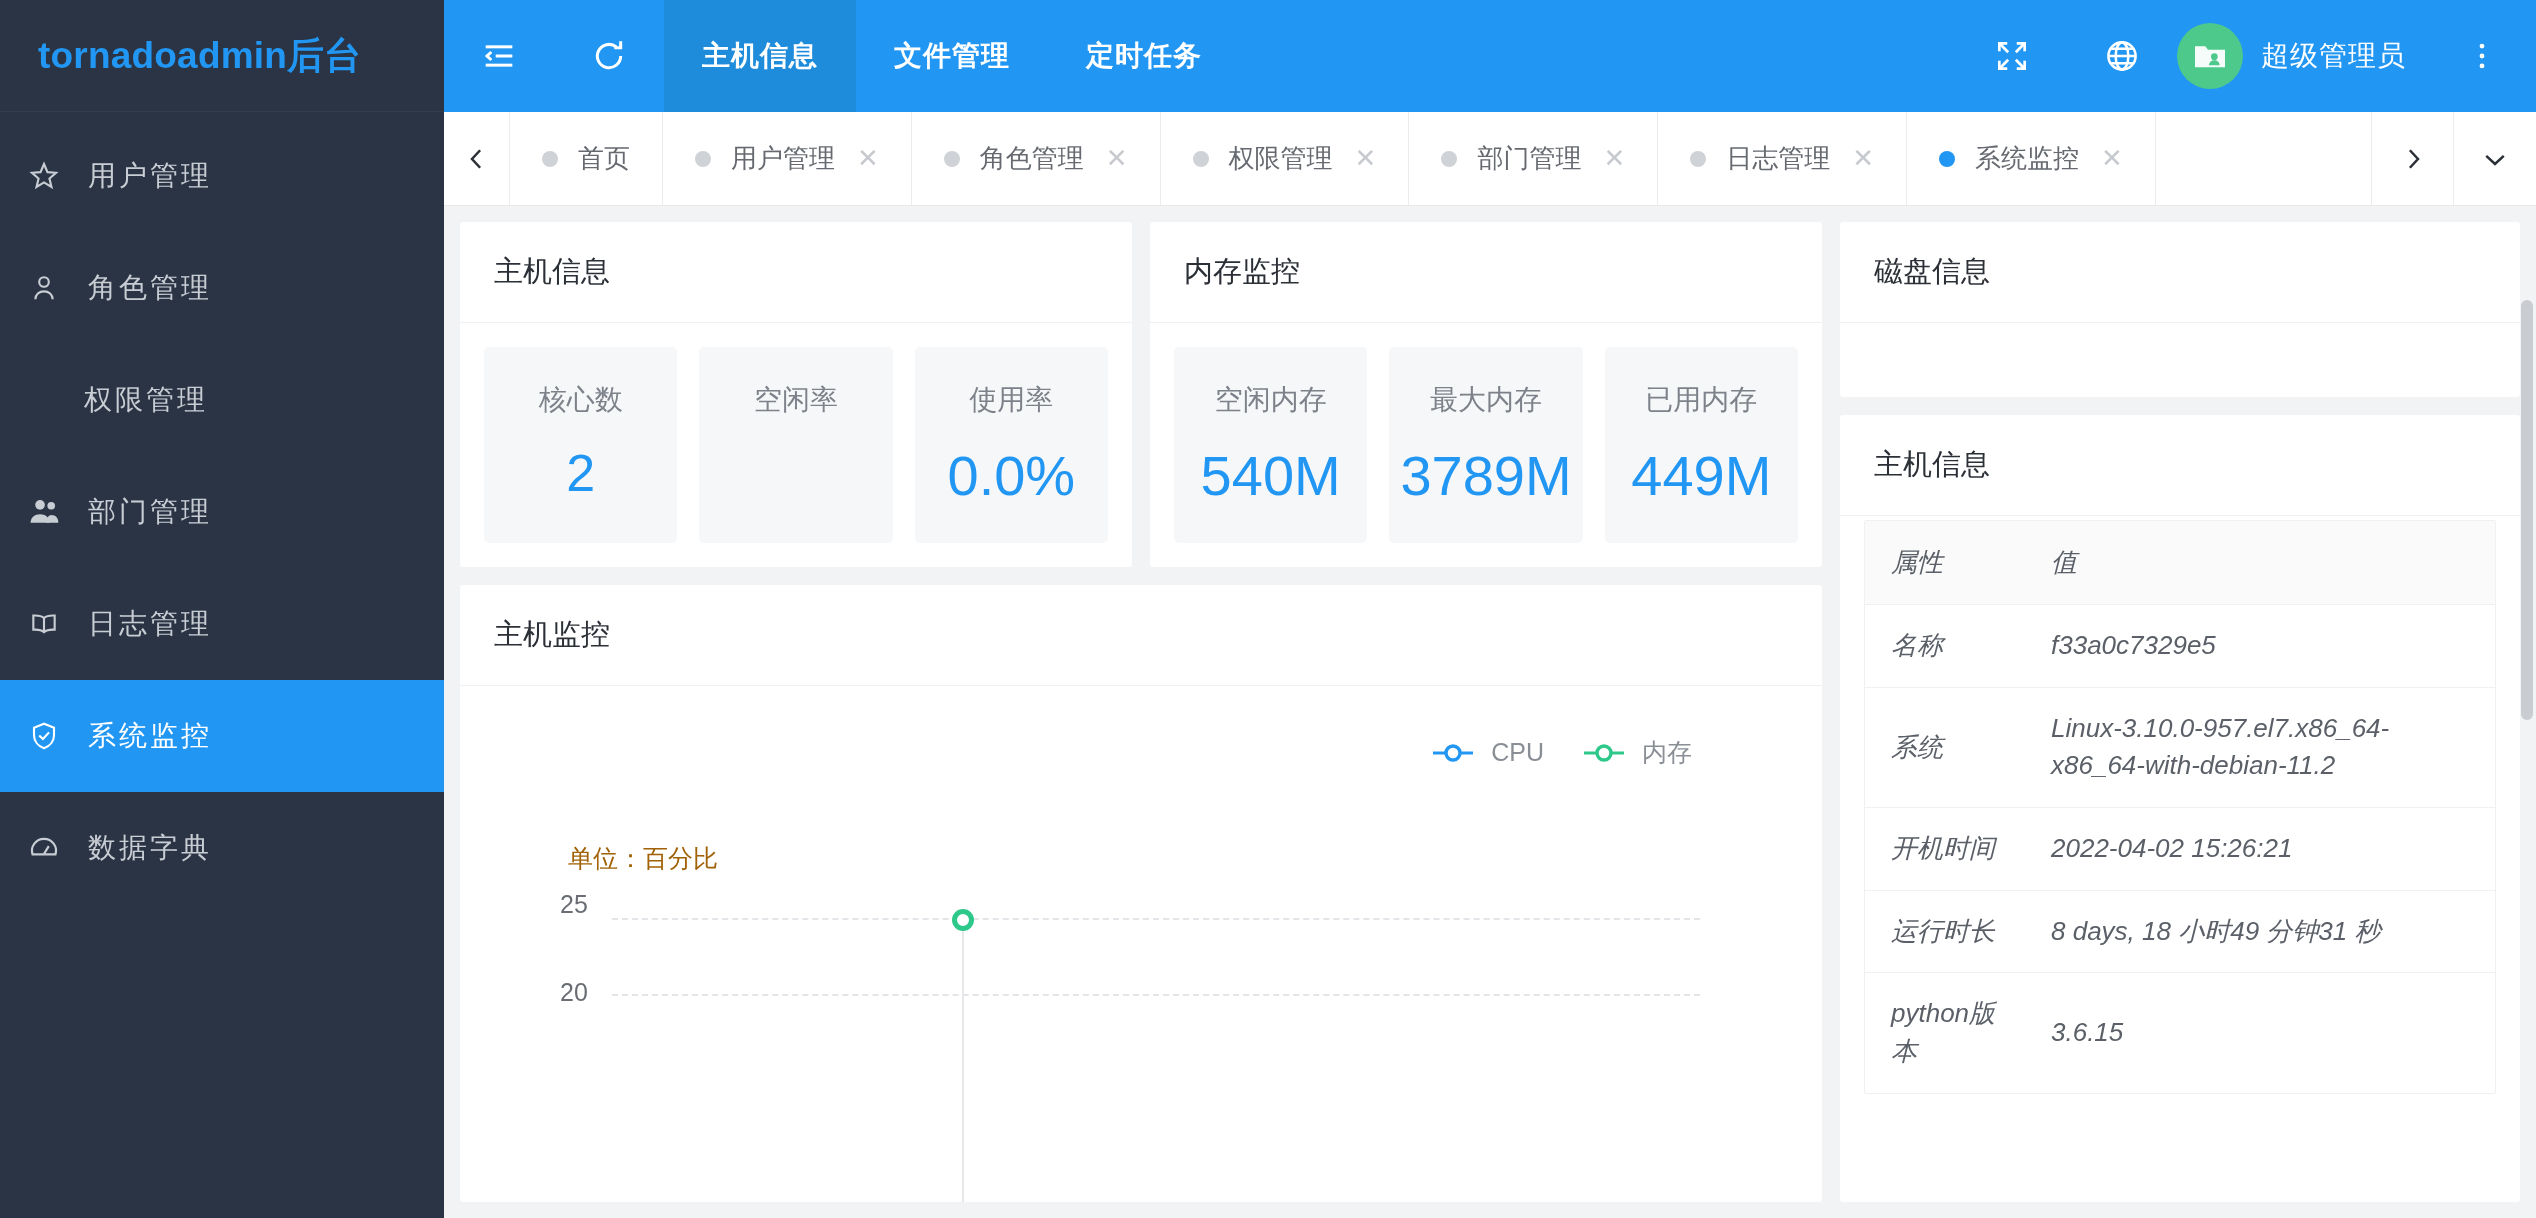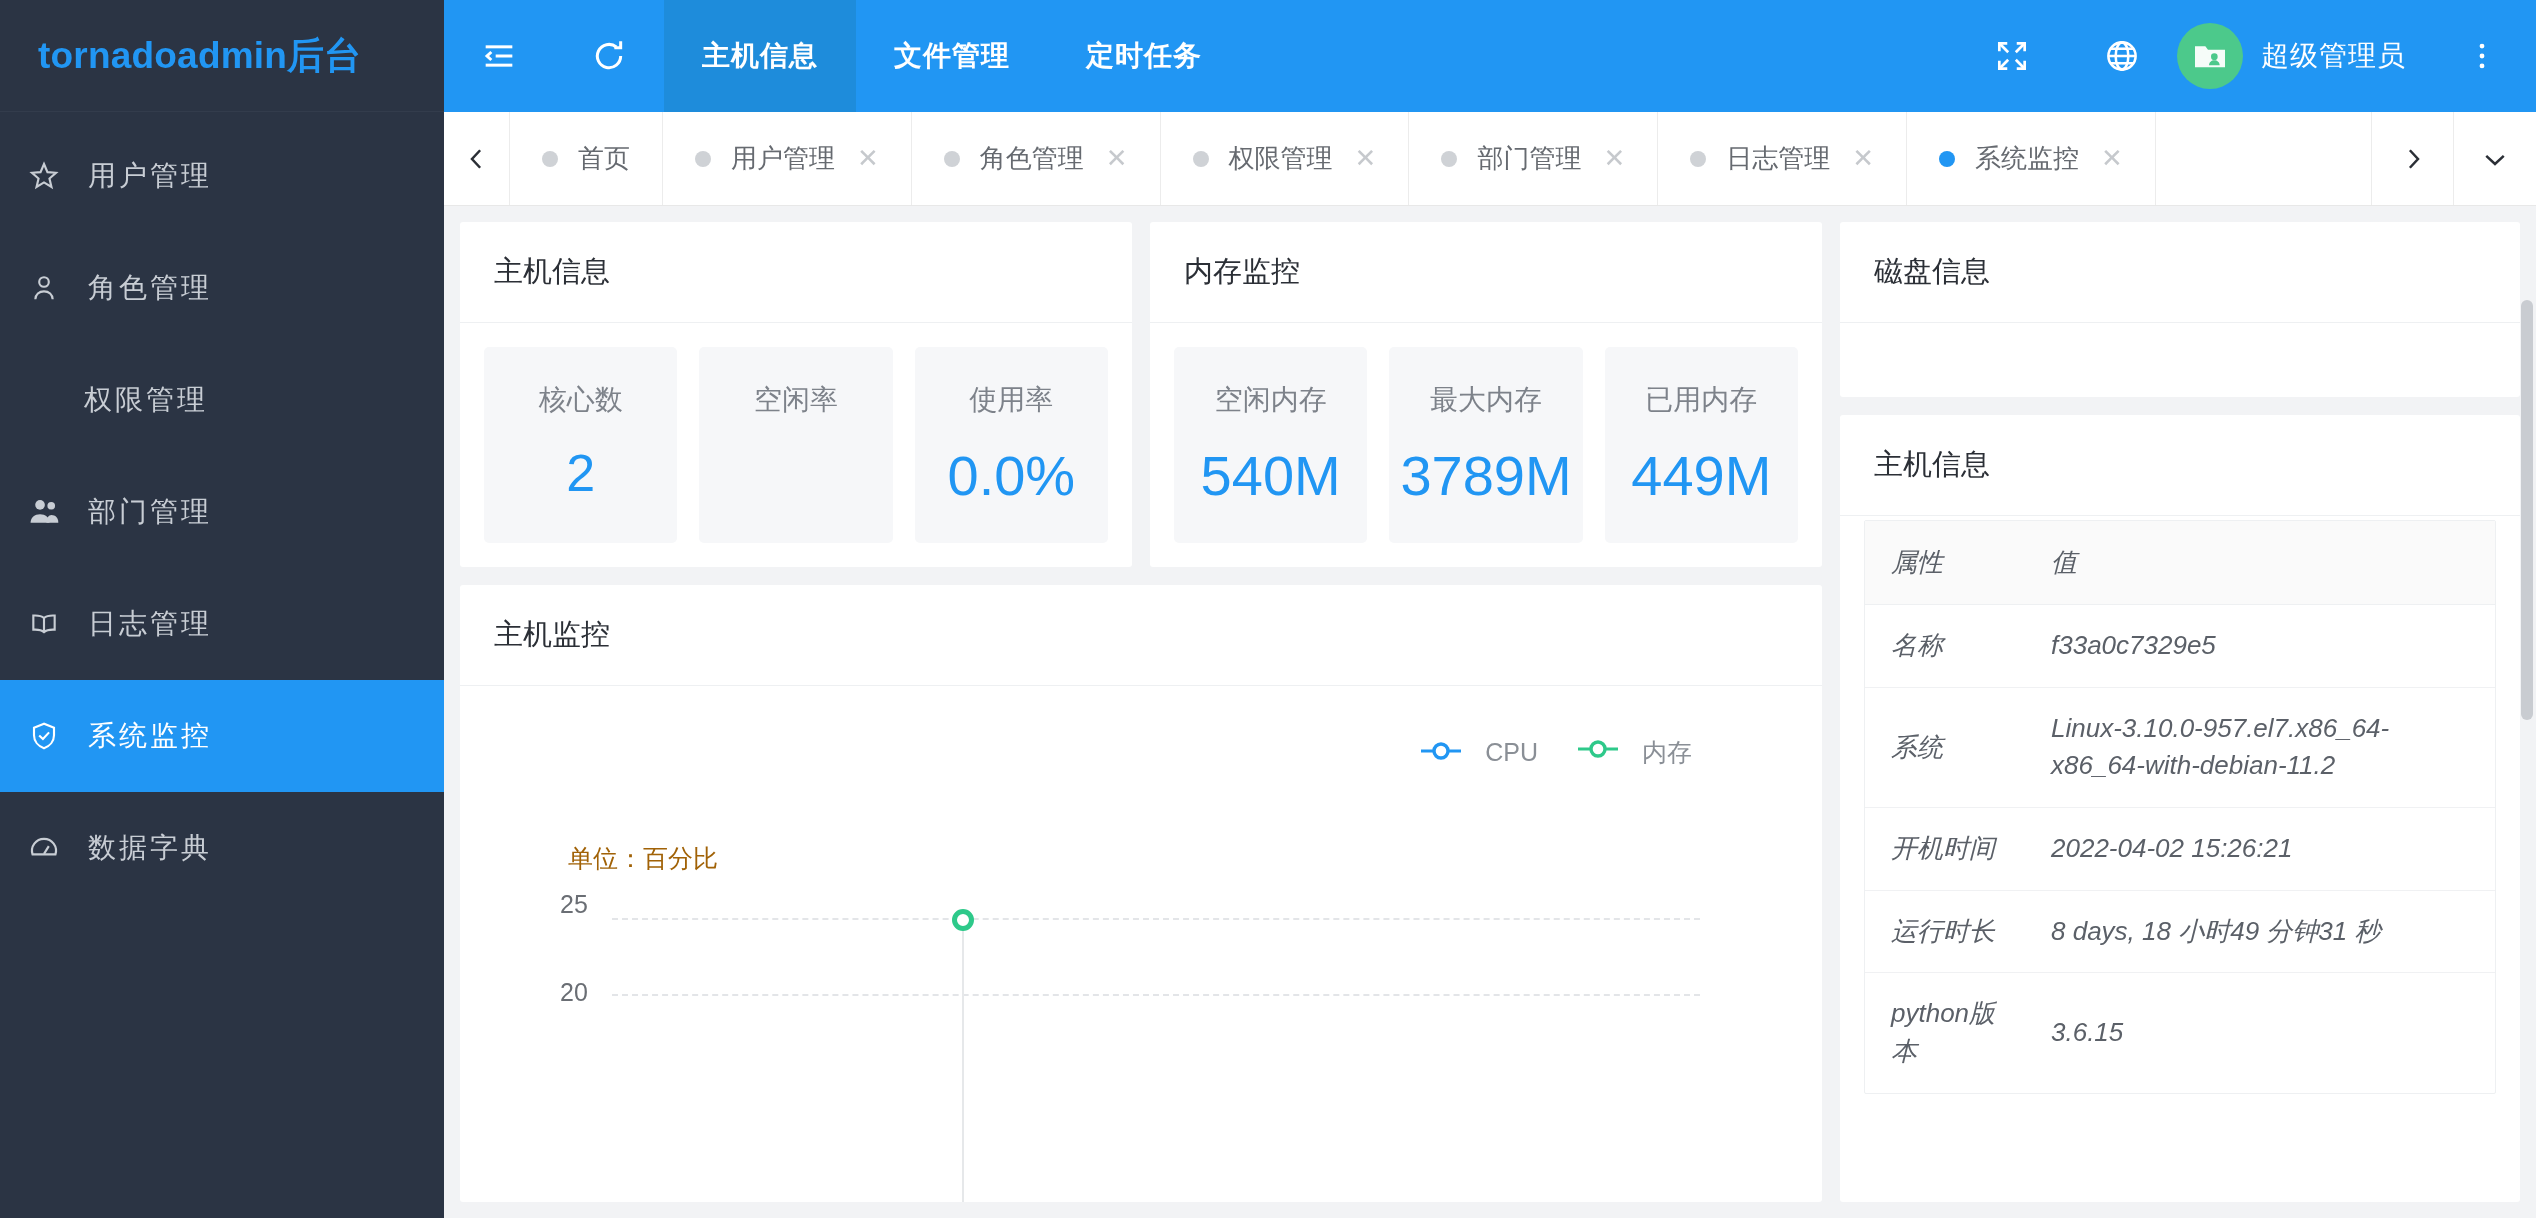--- a/index.html
+++ b/index.html
@@ -92,21 +92,21 @@
   .tbl td.k { width: 160px; }
   .tbl tr:last-child td { border-bottom: none; }
   .tbl-wrap { border: 1px solid #eef0f2; border-radius: 2px; margin: 4px 24px 24px 24px;
               overflow: hidden; font-style: italic; }
 
   
   .chart-card { flex: 1; display: flex; flex-direction: column; min-height: 0; }
   .chart-area { position: relative; flex: 1; min-height: 0; }
   .legend { position: absolute; right: 130px; top: 50px; display: flex; align-items: center;
             gap: 38px; }
-  .lg { display: flex; gap: 22px; font-size: 25px; color: #8a8f96; }
+  .lg { display: flex; align-items: center; gap: 16px; font-size: 25px; color: #8a8f96; }
   .unit { position: absolute; left: 108px; top: 156px; font-size: 25px; color: #a16207; }
   .ytick { position: absolute; font-size: 25px; color: #6a6e74; }
   .gridline { position: absolute; left: 152px; right: 122px; border-top: 2px dashed #e3e5e8; }
   .vline { position: absolute; width: 2px; background: #e6e8ea; }
   .gpoint { position: absolute; width: 22px; height: 22px; border-radius: 50%;
             border: 5px solid #2ec98a; background: #fff; }
 
   
   .vscroll { position: absolute; right: 2px; width: 12px; border-radius: 6px;
              background: #c9ccd1; }

